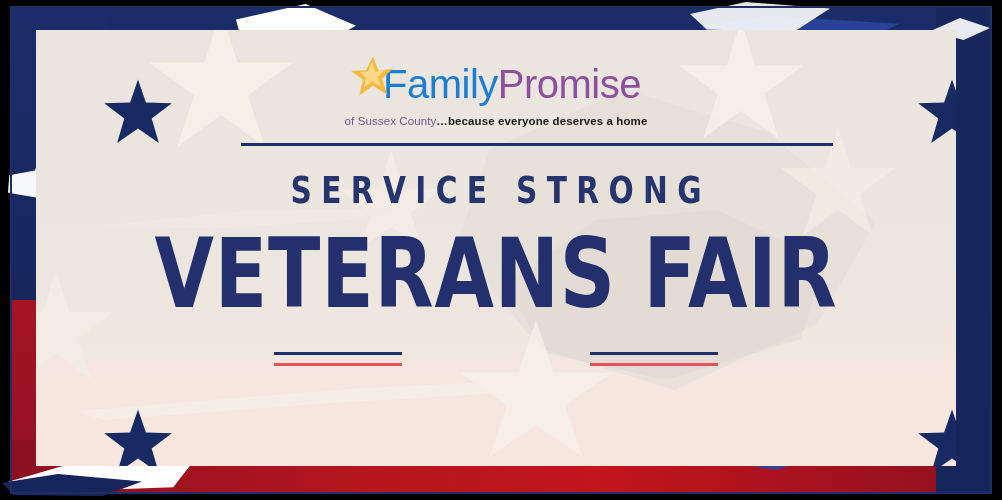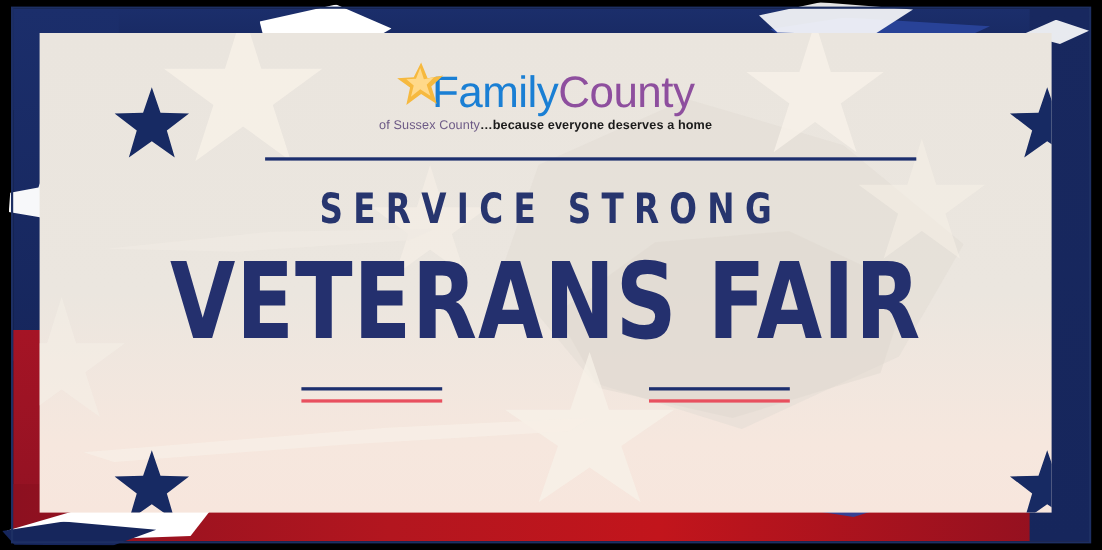--- a/index.html
+++ b/index.html
@@ -114,21 +114,21 @@
   .nstar.bl{left:66px;top:378px;width:72px;height:70px;}
   .nstar.br{left:880px;top:378px;width:72px;height:70px;}
 
   
   .logo{position:absolute;left:0;right:0;top:32px;text-align:center;}
   .logo-row{display:inline-flex;align-items:flex-start;justify-content:center;}
   .logo-star{width:42px;height:42px;margin-right:-10px;margin-top:-6px;position:relative;z-index:2;}
   .logo-word{font-size:40px;line-height:44px;font-weight:400;letter-spacing:-.5px;}
   .w-family{color:#1a7fd4;}
   .w-promise{color:#8e4f9e;}
-  .tagline{margin-top:2px;font-size:11.5px;letter-spacing:.1px;}
+  .tagline{margin-top:9px;font-size:11.5px;letter-spacing:.1px;}
   .t-a{color:#6d5a86;}
   .t-b{color:#1b1b1b;font-weight:700;}
 
   
   .divider{
     position:absolute;left:205px;top:113px;width:592px;height:3px;
     background:#1d2f6e;
   }
 
   
@@ -209,21 +209,21 @@
     <div class="nstar br"></div>
 
     <div class="logo">
       <div class="logo-row">
         <svg class="logo-star" viewBox="0 0 100 100">
           <polygon points="52,2 66,36 100,30 74,54 86,92 52,70 20,94 28,56 0,36 36,34" fill="#f6b93f"></polygon>
           <polygon points="52,18 61,40 84,36 66,52 74,78 52,63 31,80 37,54 18,40 40,38" fill="#eae5de" opacity="0.0"></polygon>
           <polygon points="50,14 58,38 80,34 64,50 72,74 50,60 30,76 36,52 20,38 41,37" fill="#ffd98a"></polygon>
         </svg>
         <span class="logo-word w-family">Family</span>
-        <span class="logo-word w-promise">County</span>
+        <span class="logo-word w-promise">Promise</span>
       </div>
       <div class="tagline">
         <span class="t-a">of Sussex County</span><span class="t-b">…because everyone deserves a home</span>
       </div>
     </div>
 
     <div class="divider"></div>
 
     <div class="kicker">SERVICE STRONG</div>
     <div class="headline">VETERANS FAIR</div>

